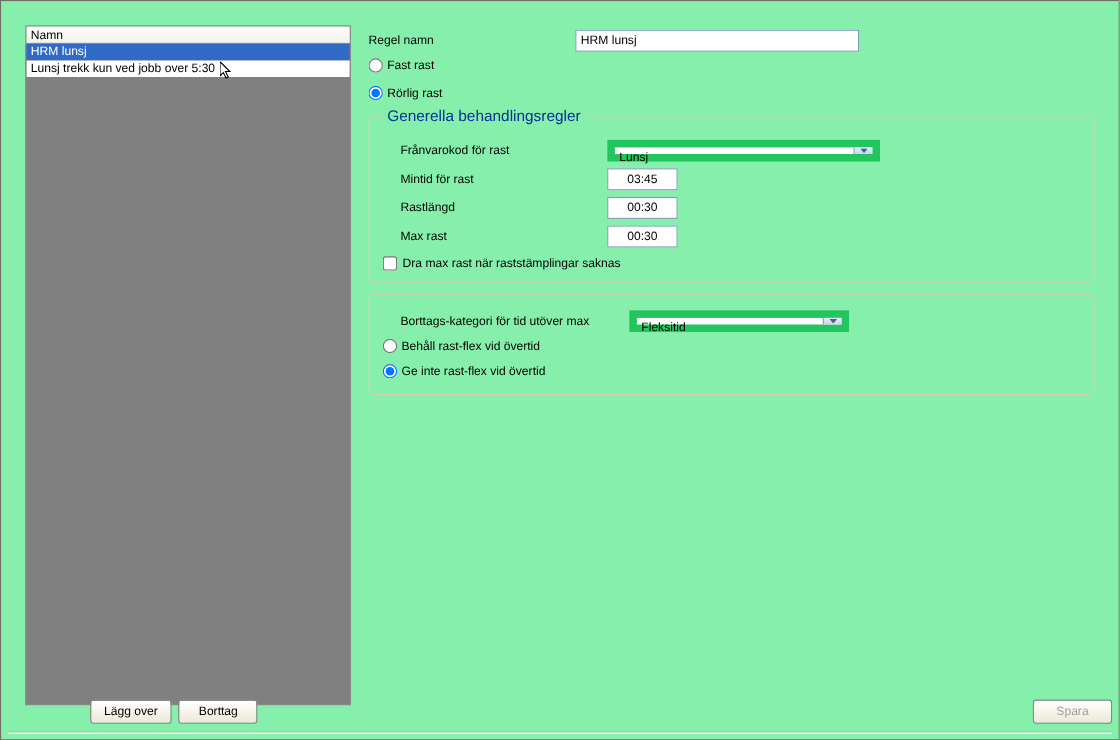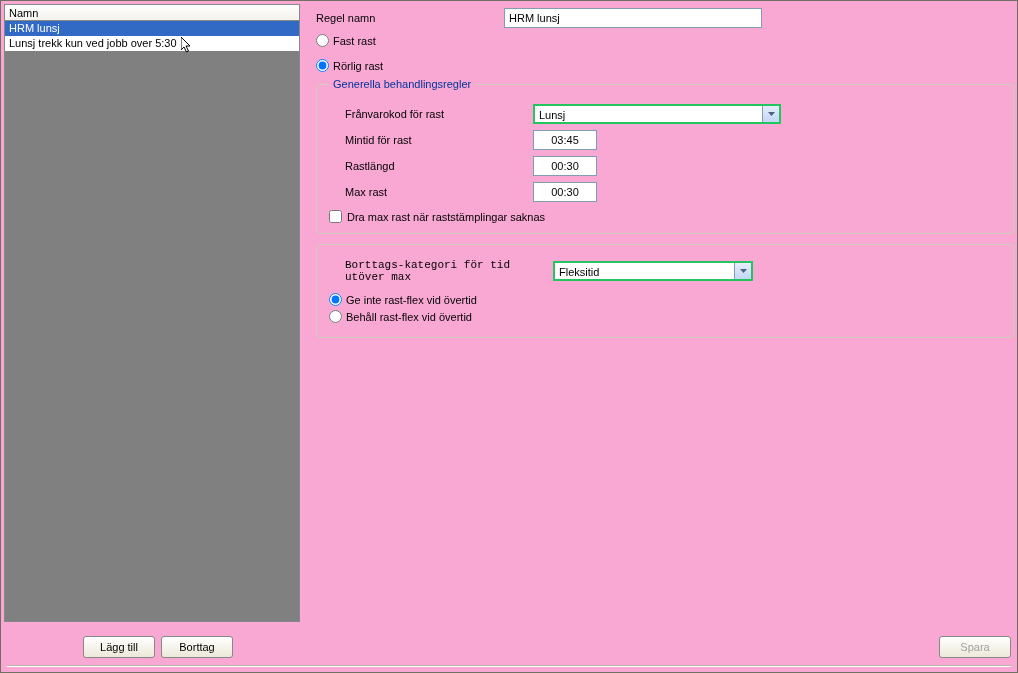--- a/index.html
+++ b/index.html
@@ -7,23 +7,23 @@
     margin: 0;
     font-family: Tahoma, Arial, sans-serif;
     font-size: 11px;
     background: #ece9d8;
     color: #000;
   }
   .app {
     width: 1018px;
     height: 673px;
     position: relative;
-    background: #f9a8d4;
+    background: #86efac;
     border: 1px solid #716f64;
-    padding: 3px;
+    padding: 22px;
   }
   .columns { display: flex; height: 618px; }
   .left-col {
     width: 296px;
     display: flex;
     flex-direction: column;
   }
   .list-header {
     border: 1px solid #888;
     background: linear-gradient(#fff,#f3f2ec);
@@ -71,27 +71,27 @@
   fieldset.group {
     border: 1px solid #d0cdbd;
     border-radius: 4px;
     margin: 6px 0 10px 0;
     padding: 8px 12px 10px 12px;
     position: relative;
   }
   fieldset.group > legend {
     color: #003399;
     padding: 0 4px;
-    font-size: 11px;
+    font-size: 14px;
   }
   .form-row { display: flex; align-items: center; margin: 6px 16px; }
   .form-row .flabel { width: 188px; }
-  .form-row .flabel-wide { width: 208px; font-family: Liberation Mono, monospace; }
+  .form-row .flabel-wide { width: 208px; }
   .select {
-    border: 2px solid #22c55e;
+    border: 7px solid #22c55e;
     background: #fff;
     height: 20px;
     display: flex;
     align-items: stretch;
     width: 248px;
   }
   .select .sel-text { flex: 1; padding: 2px 4px; line-height: 14px; }
   .select .sel-btn {
     width: 17px;
     background: linear-gradient(#e6eefc,#c3d6f5);
@@ -217,36 +217,36 @@
           <div class="select" style="width:200px;justify-content:flex-end;">
             <span class="sel-text">Fleksitid</span>
             <span class="sel-btn">
               <svg width="7" height="4" viewBox="0 0 7 4">
                   <path d="M0 0 L7 0 L3.5 4 Z" fill="#4a6184"></path>
                 </svg>
             </span>
           </div>
         </div>
 
+        <div class="radio-row">
+          <input type="radio" name="flex-ot" style="">
+          <span>Behåll rast-flex vid övertid</span>
+        </div>
         <div class="radio-row" style="margin-top:10px;">
           <input type="radio" name="flex-ot" checked="" style="">
           <span>Ge inte rast-flex vid övertid</span>
         </div>
-        <div class="radio-row">
-          <input type="radio" name="flex-ot" style="">
-          <span>Behåll rast-flex vid övertid</span>
-        </div>
       </fieldset>
 
     </div>
   </div>
 
   <div class="button-bar">
     <div class="left-btns">
-      <button class="btn">Lägg till</button>
+      <button class="btn">Lägg over</button>
       <button class="btn">Borttag</button>
     </div>
     <div class="spacer"></div>
     <button class="btn disabled">Spara</button>
   </div>
 
   <div class="sep"></div>
 </div>
 
 </body></html>

